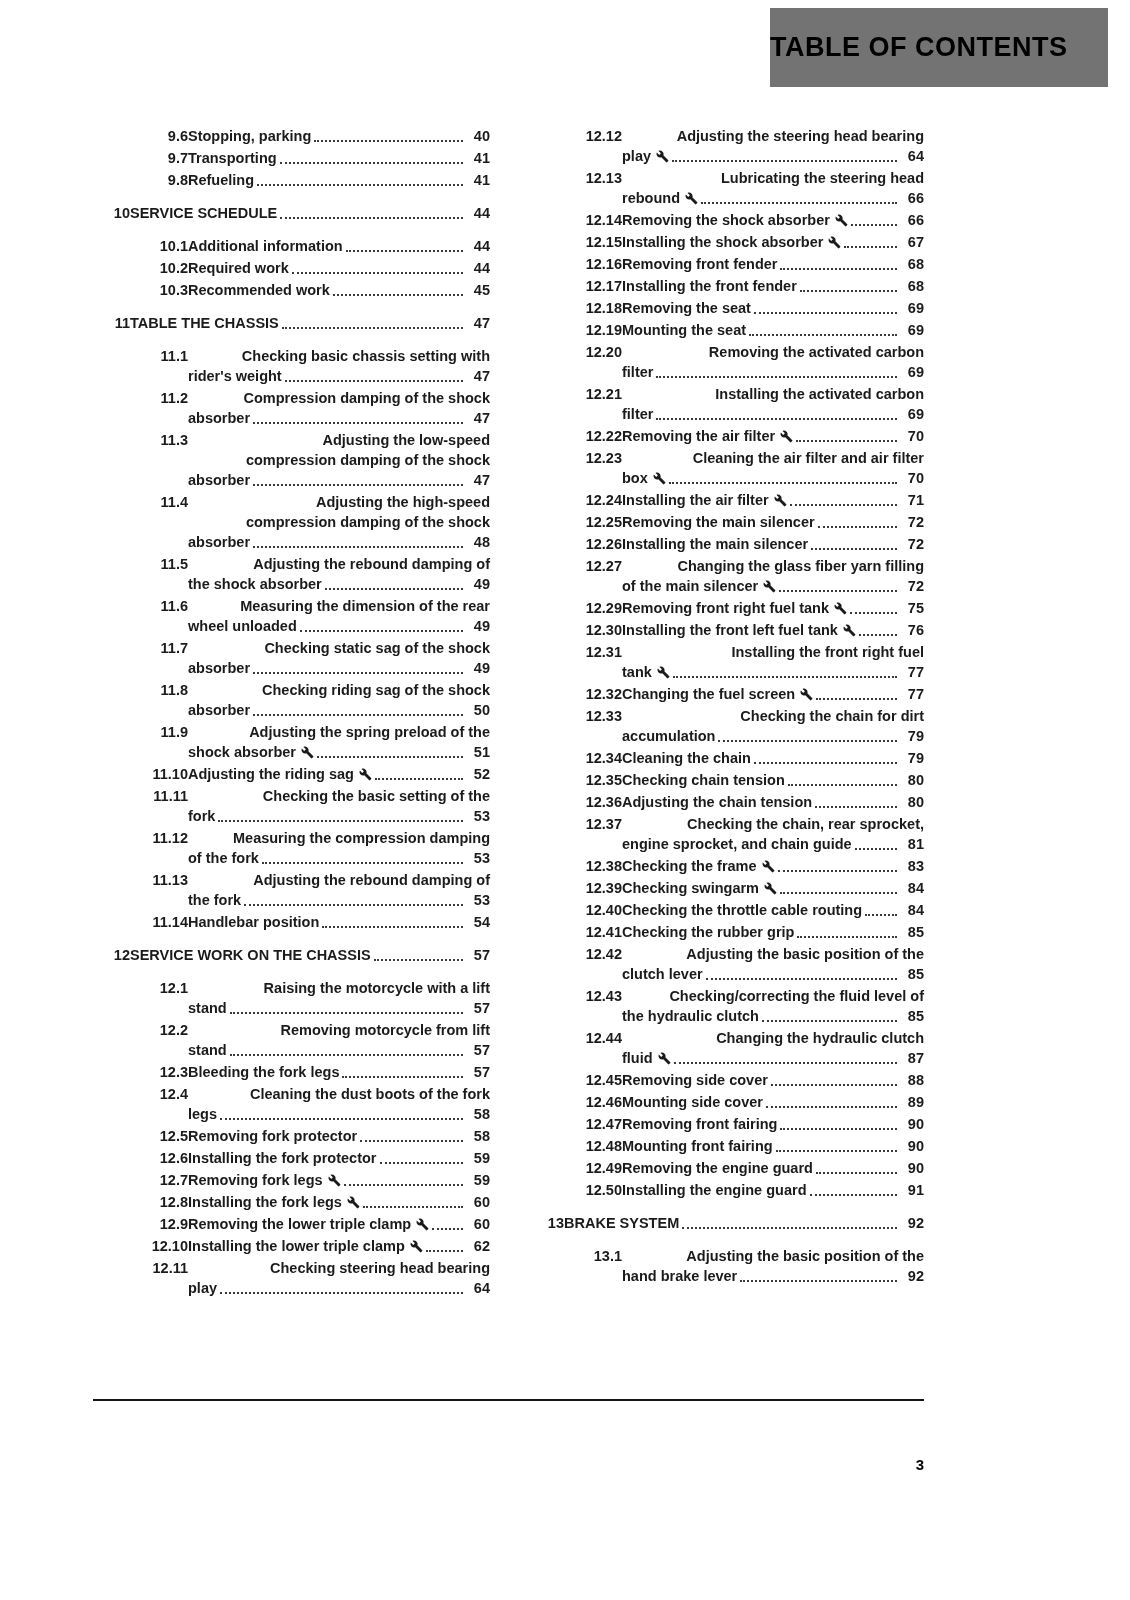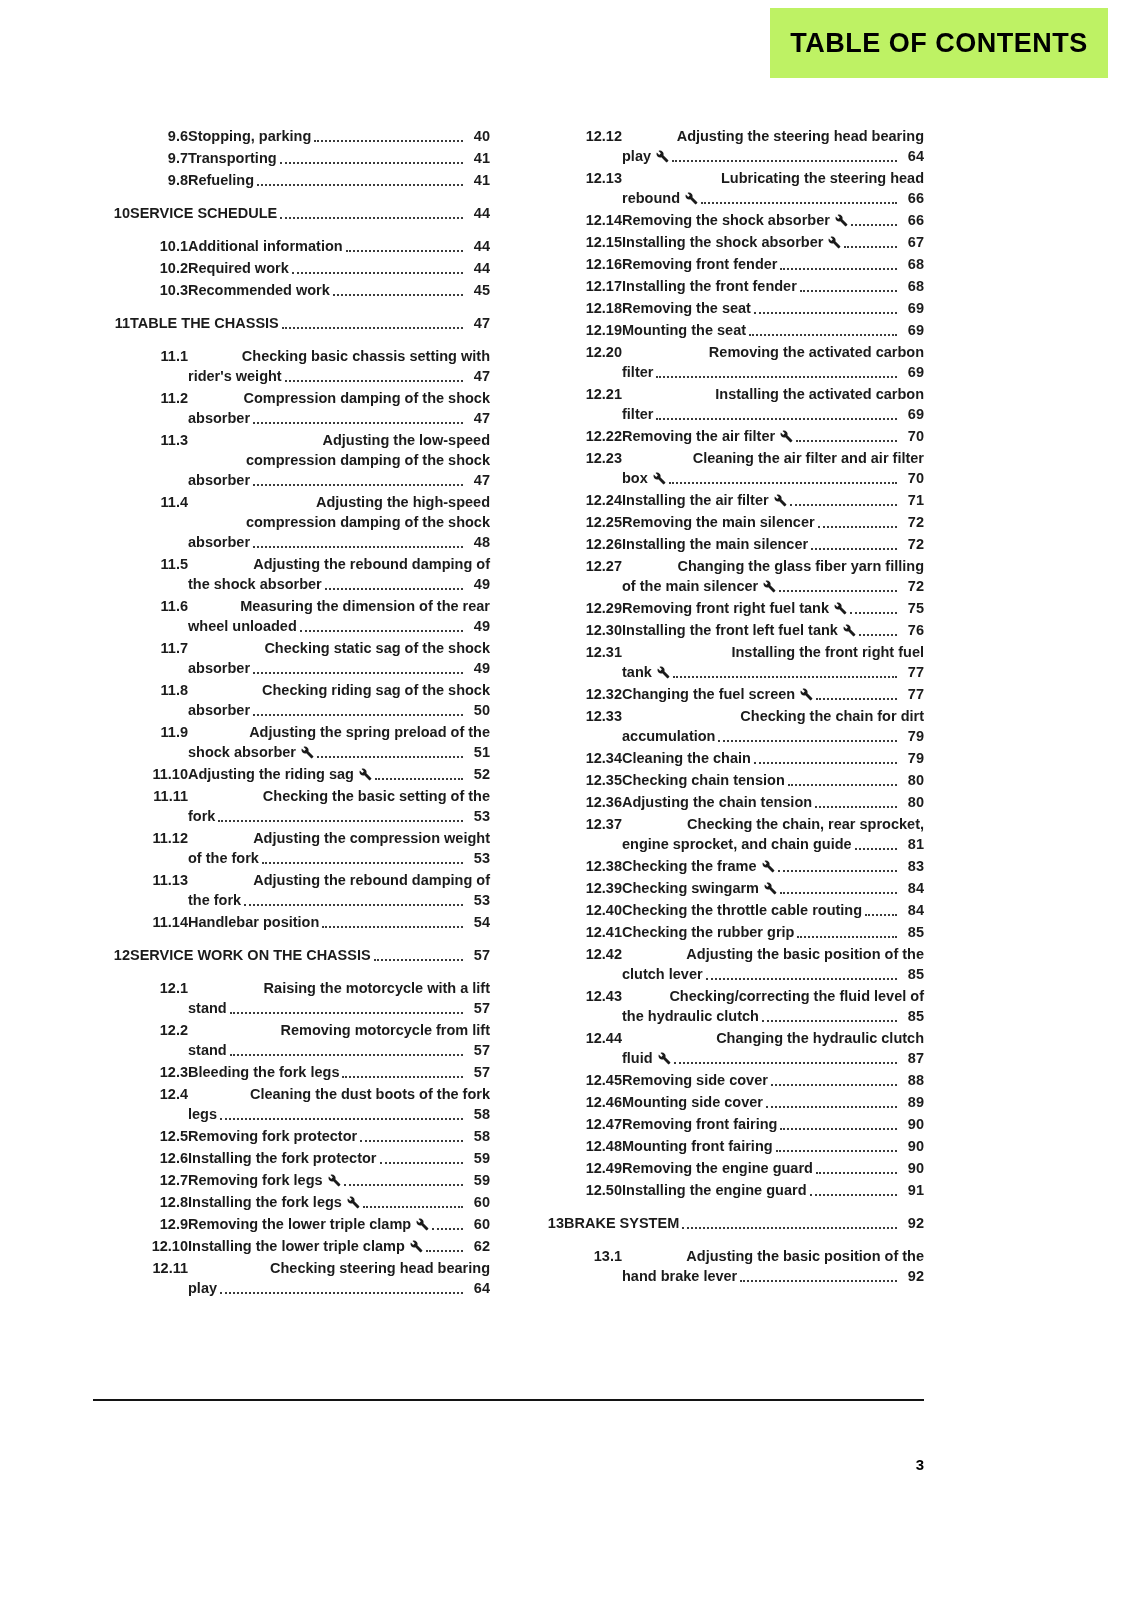--- a/index.html
+++ b/index.html
@@ -7,23 +7,23 @@
   body {
     width: 1130px; height: 1600px;
     position: relative;
     font-family: "Liberation Sans", sans-serif;
     color: #1b1b1b;
     overflow: hidden;
   }
   .header-box {
     position: absolute;
     top: 8px; right: 22px;
-    width: 338px; height: 70px;
-    background: #bef264;
-    display: flex; align-items: center; justify-content: center;
+    width: 338px; height: 79px;
+    background: #737373;
+    display: flex; align-items: center; justify-content: flex-start;
   }
   .header-box h1 {
     font-size: 27px;
     font-weight: 700;
     color: #000;
     letter-spacing: 0.5px;
     white-space: nowrap;
   }
   .columns {
     position: absolute;
@@ -294,21 +294,21 @@
             <div class="line last">
               <span class="txt">fork</span>
               <span class="dots"></span>
               <span class="page">53</span>
             </div>
           </div>
         </div>
         <div class="entry sub">
           <span class="num">11.12</span>
           <div class="content">
-            <div class="line">Adjusting the compression weight</div>
+            <div class="line">Measuring the compression damping</div>
             <div class="line last">
               <span class="txt">of the fork</span>
               <span class="dots"></span>
               <span class="page">53</span>
             </div>
           </div>
         </div>
         <div class="entry sub">
           <span class="num">11.13</span>
           <div class="content">

